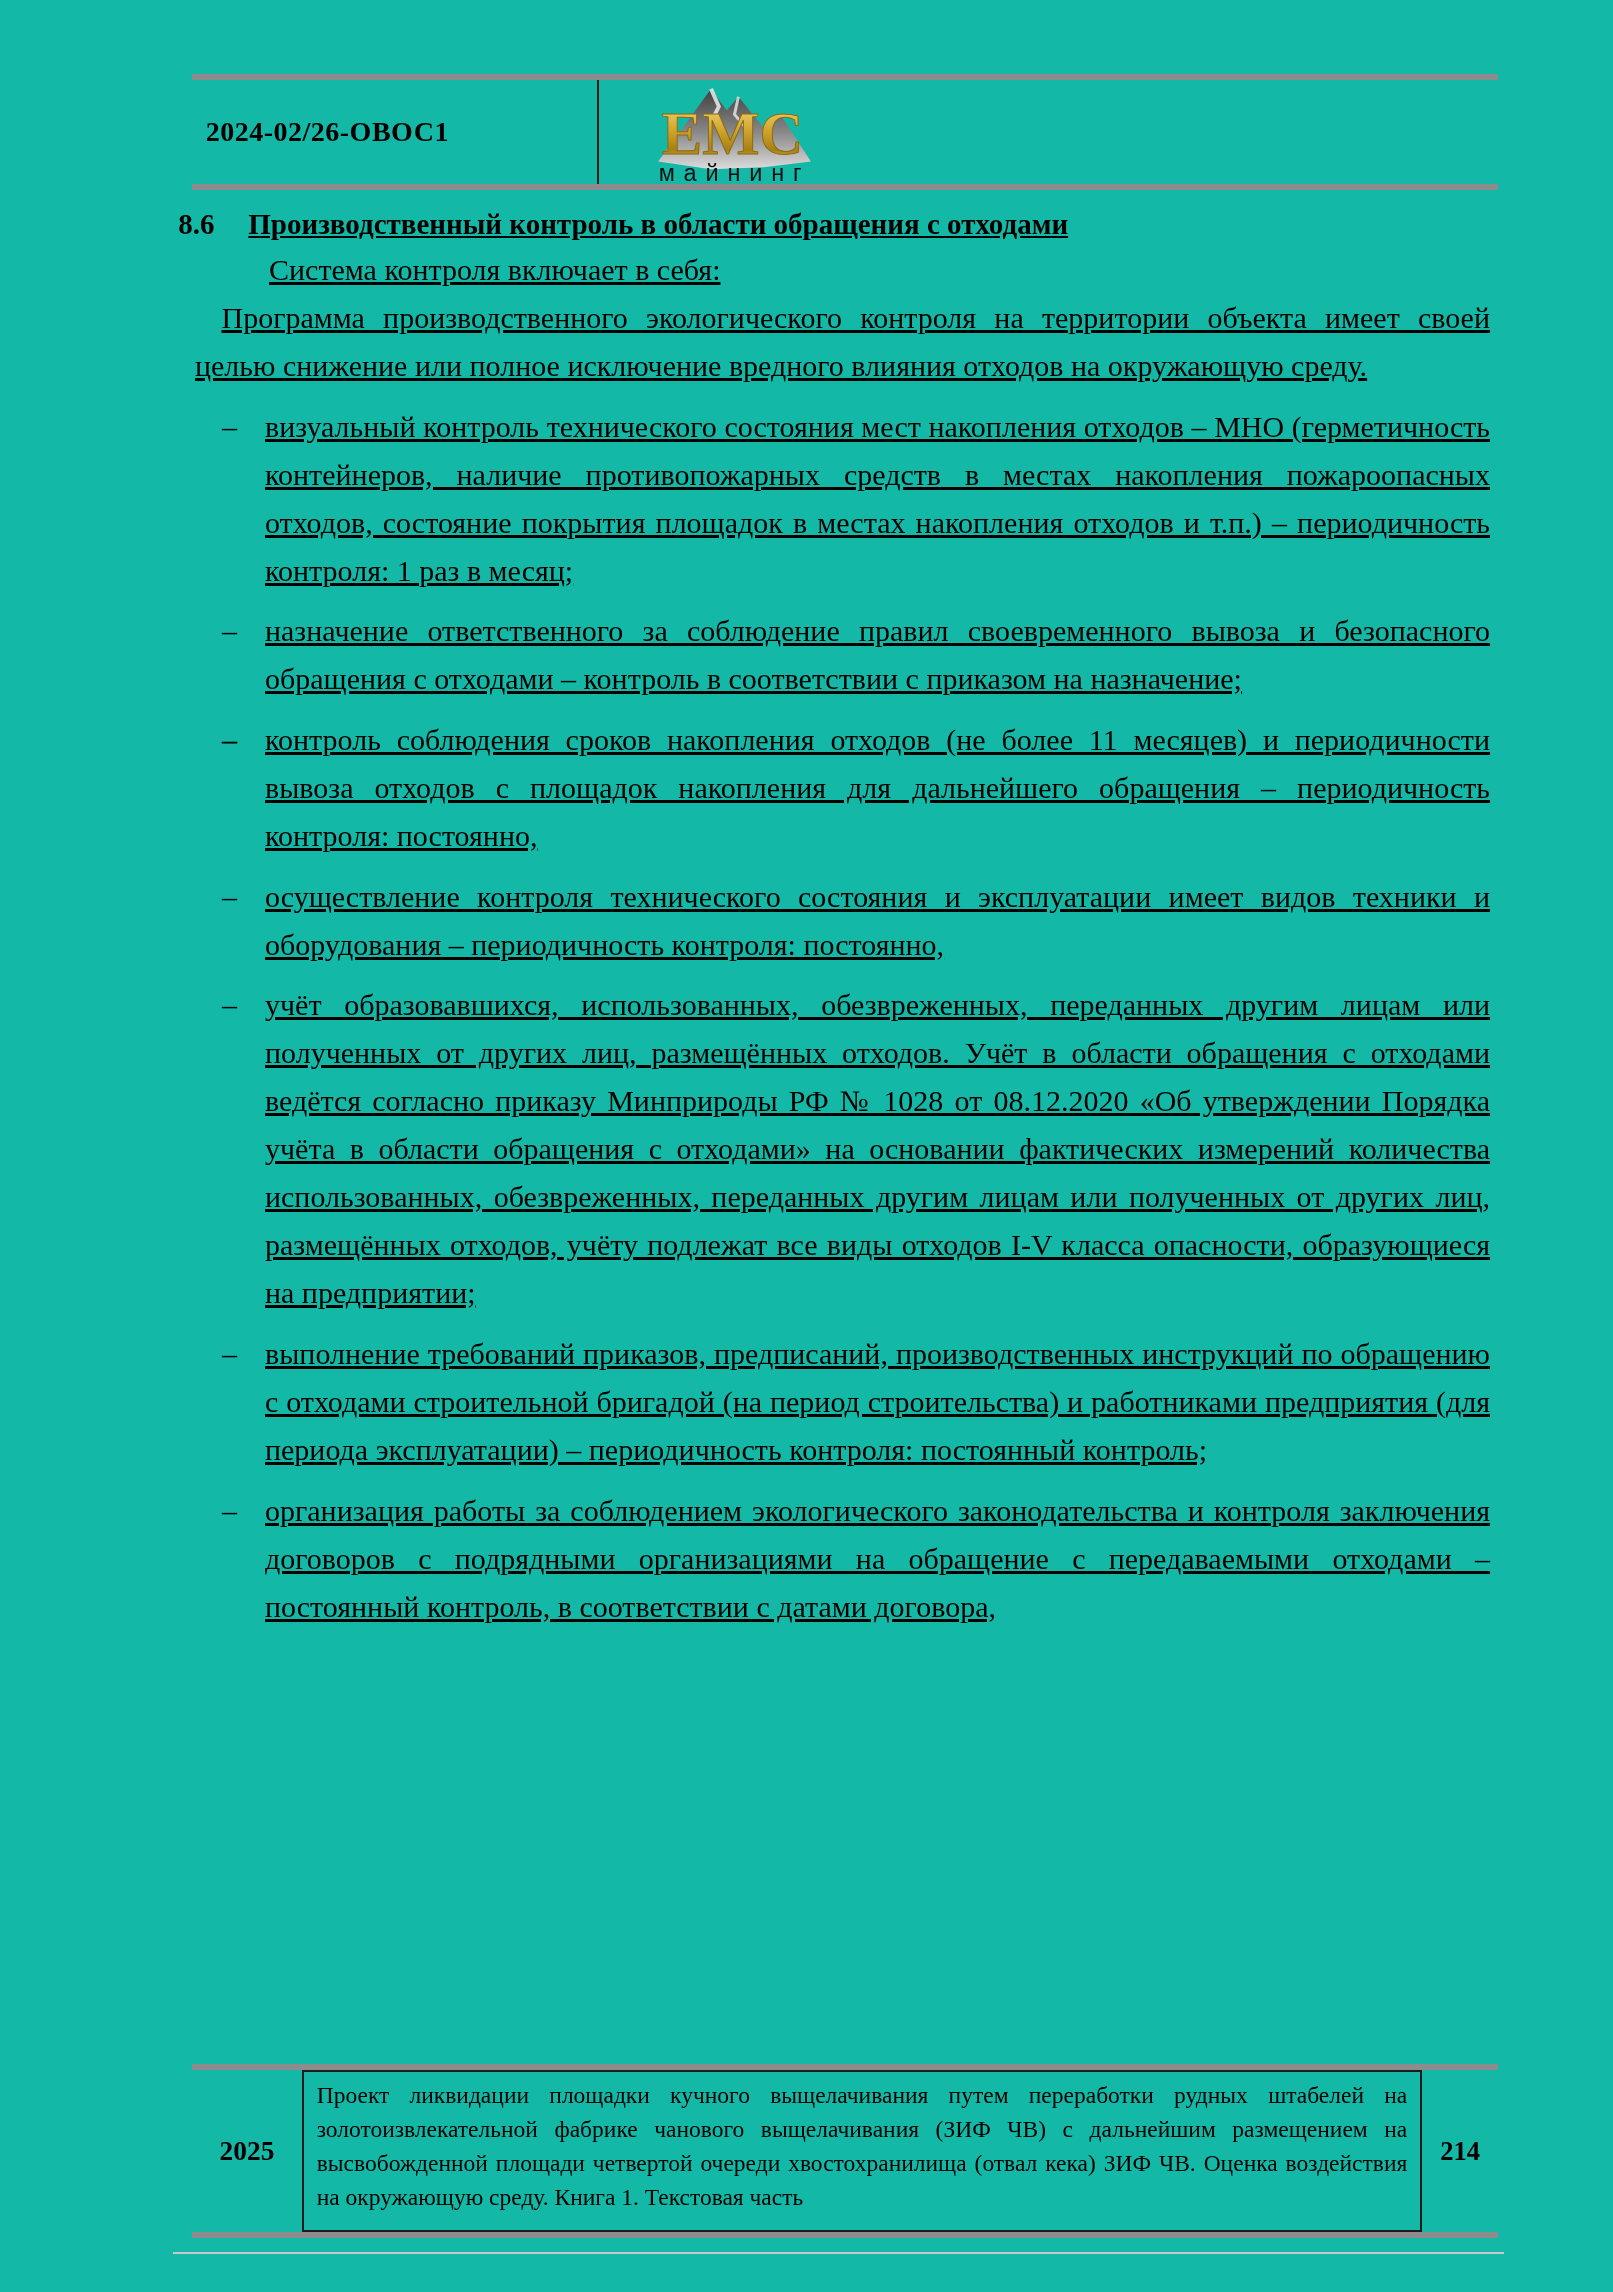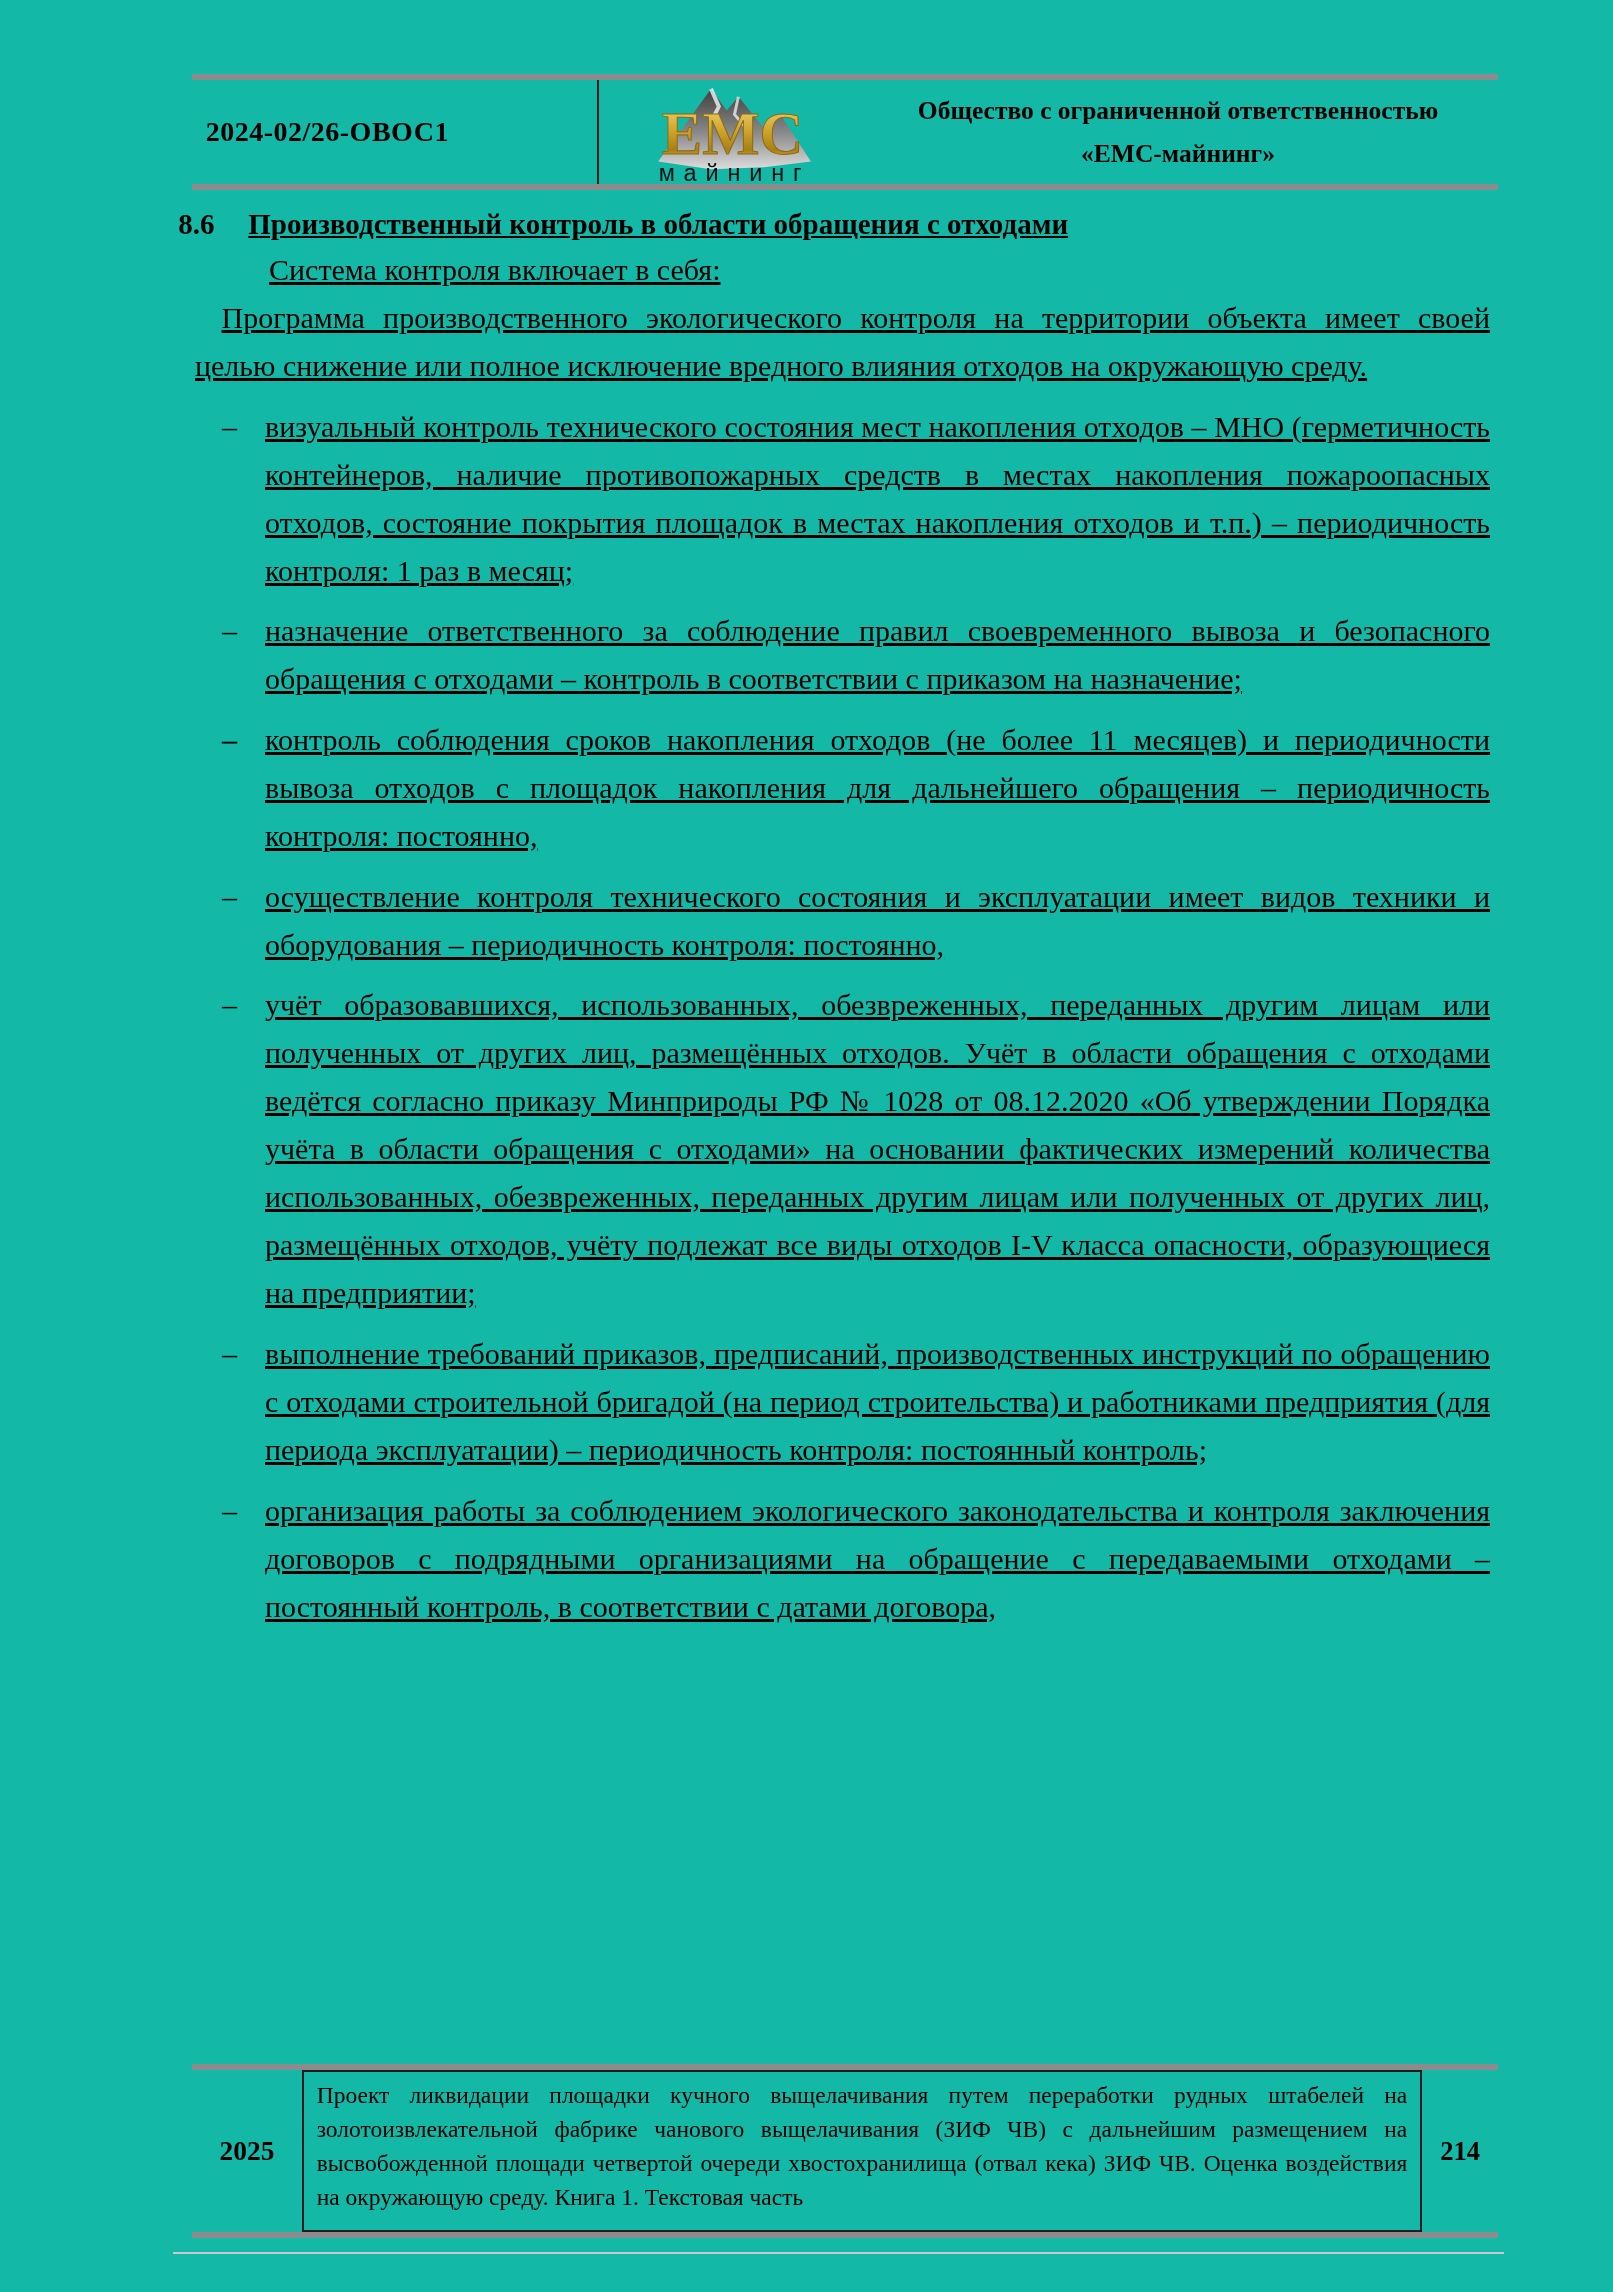--- a/index.html
+++ b/index.html
@@ -152,24 +152,20 @@
               <stop offset="1" stop-color="#e8c964"></stop>
             </linearGradient>
           </defs>
           <polygon points="42,86 96,12 112,34 124,20 150,52 168,40 198,86 150,92 96,94" fill="url(#mGrad)"></polygon>
           <polyline points="96,12 104,30 98,42 108,56" fill="none" stroke="#f5f5f5" stroke-width="4" opacity="0.8"></polyline>
           <polyline points="124,20 120,38 130,50" fill="none" stroke="#ffffff" stroke-width="3" opacity="0.7"></polyline>
           <text x="118" y="78" text-anchor="middle" font-family="Liberation Serif, serif" font-weight="bold" font-size="62" fill="url(#gGrad)" stroke="#8a6a14" stroke-width="1">ЕМС</text>
           <text x="120" y="106" text-anchor="middle" font-family="Liberation Sans, sans-serif" font-size="24" letter-spacing="9" fill="#111111" class="logo-sub">майнинг</text>
         </svg>
       </div>
-      <div class="company">
-        <div>Общество с ограниченной ответственностью</div>
-        <div>«ЕМС-майнинг»</div>
-      </div>
     </div>
   </header>
 
   <main>
     <h2 class="section-heading">
       <span class="hnum">8.6</span><span>Производственный контроль в области обращения с отходами</span>
     </h2>
 
     <p class="body-par p2">Система контроля включает в себя:</p>
     <p class="body-par p1">Программа производственного экологического контроля на территории объекта имеет своей целью снижение или полное исключение вредного влияния отходов на окружающую среду.</p>

